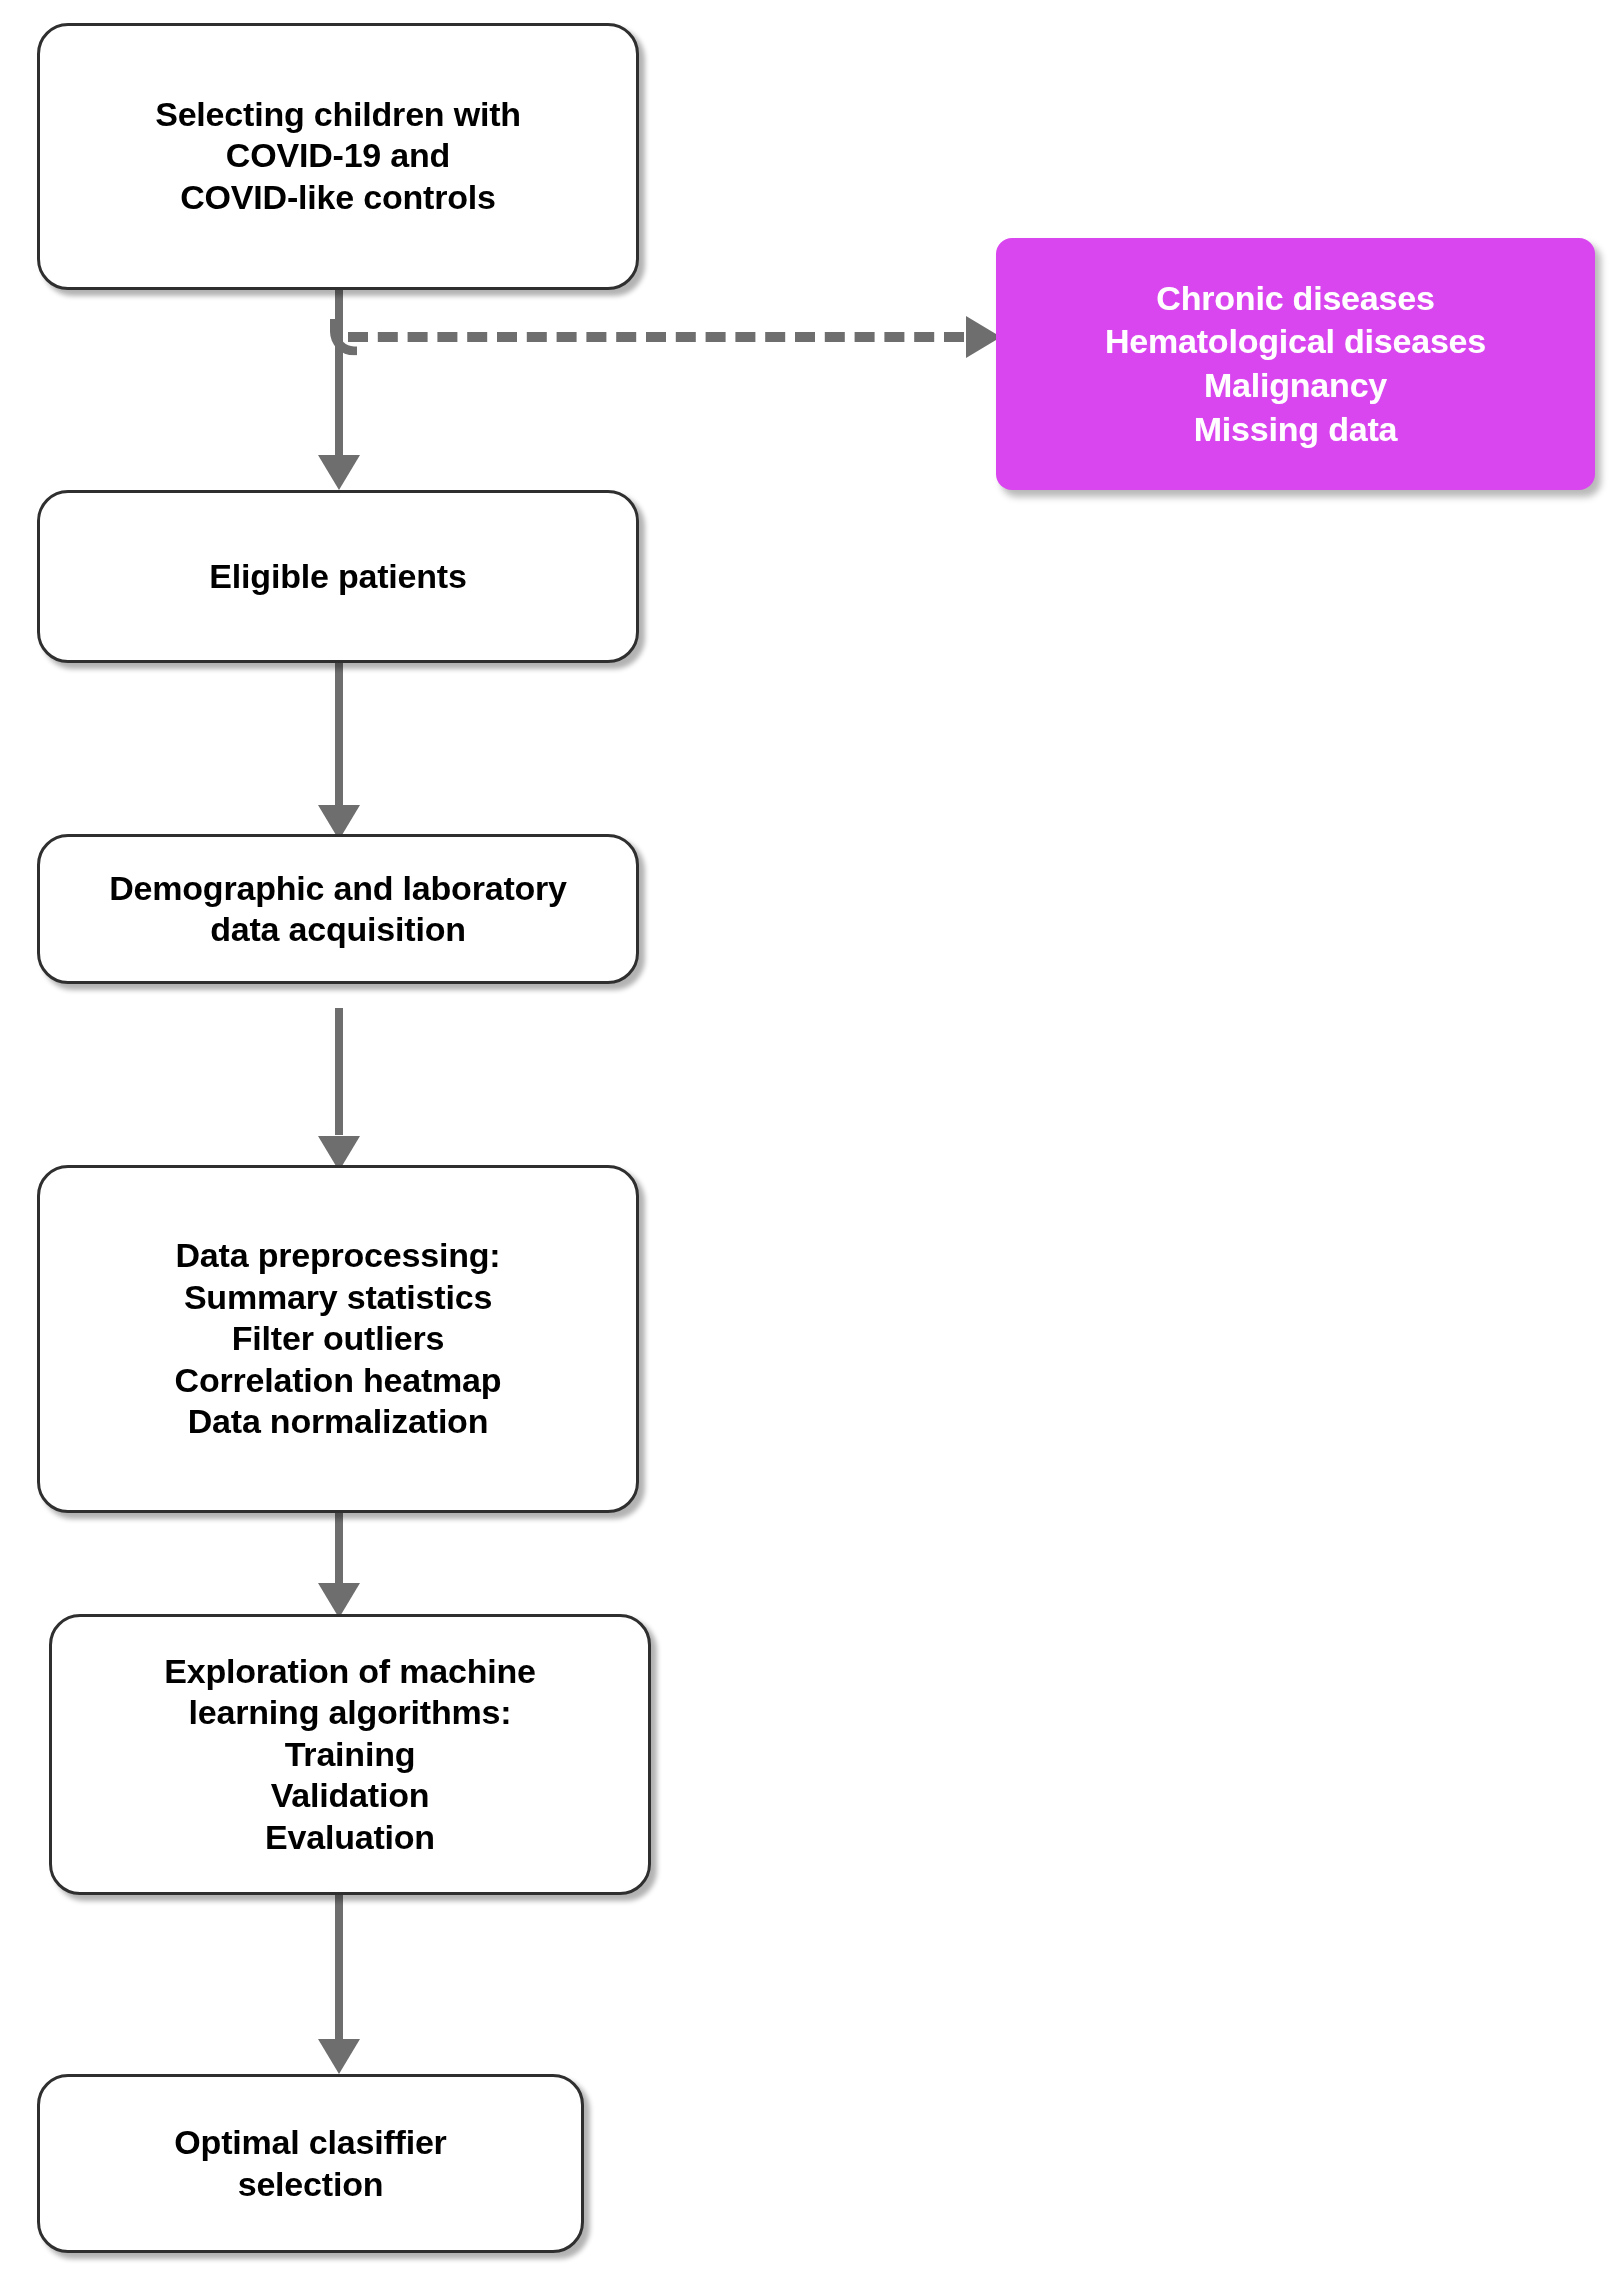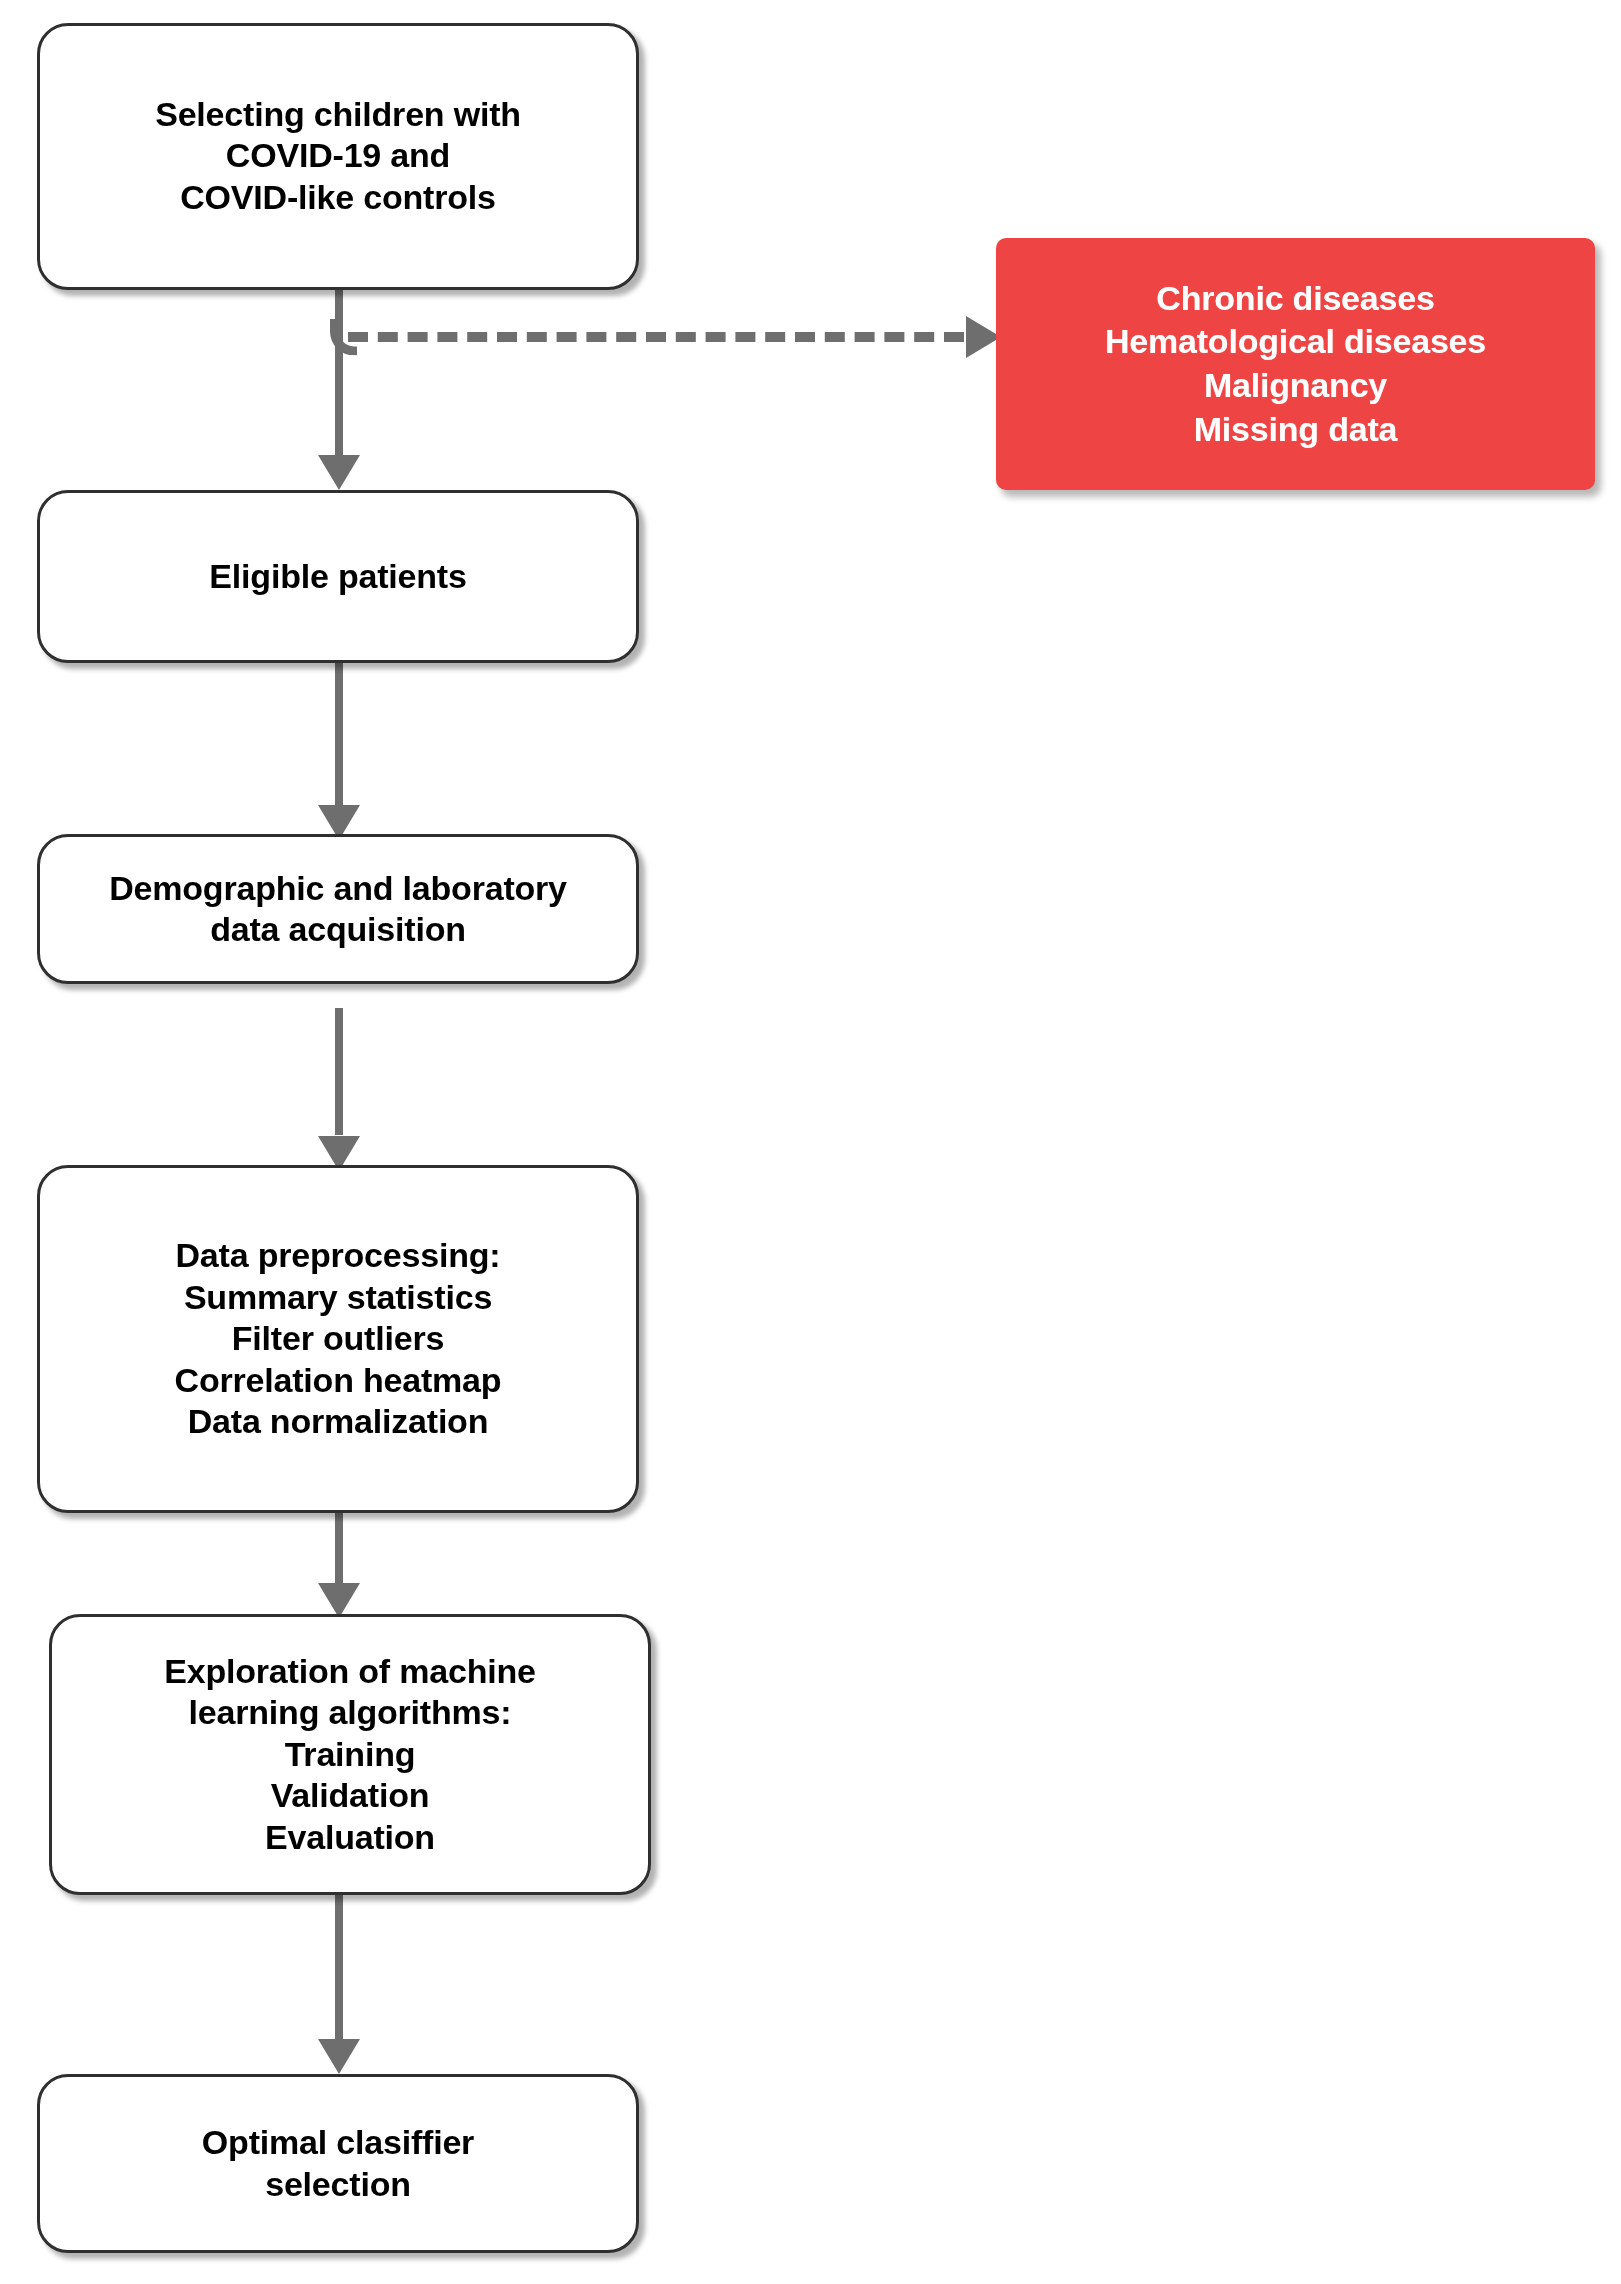--- a/index.html
+++ b/index.html
@@ -25,23 +25,23 @@
     justify-content: center;
     text-align: center;
   }
   .node-white {
     background: #ffffff;
     border: 3.2px solid #2f2f2f;
     border-radius: 31px;
     box-shadow: 5.6px 5.6px 5.6px rgba(0,0,0,0.30);
   }
   .node-gray {
-    background: #ef4444;
+    background: #d946ef;
     border: none;
-    border-radius: 10px;
+    border-radius: 16px;
     box-shadow: 5.6px 6.4px 7.3px rgba(0,0,0,0.28);
   }
   .node-label {
     font-weight: bold;
     color: #000000;
     font-size: 34px;
     line-height: 1.22;
     letter-spacing: -0.2px;
     padding: 0 14.5px;
     white-space: pre-line;
@@ -172,21 +172,21 @@
   </div>
 
   <div class="node node-white" style="left:37px; top:1614px; width:602px; height:281px;margin-left:12px;">
     <div class="node-label">Exploration of machine
 learning algorithms:
 Training
 Validation
 Evaluation</div>
   </div>
 
-  <div class="node node-white" style="left:37px; top:2074px; width:602px; height:179px;">
+  <div class="node node-white" style="left:37px; top:2074px; width:547px; height:179px;">
     <div class="node-label">Optimal clasiffier
 selection</div>
   </div>
 
   <div class="node node-gray" style="left:996px; top:238px; width:599px; height:252px;">
     <div class="node-label">Chronic diseases
 Hematological diseases
 Malignancy
 Missing data</div>
   </div>

